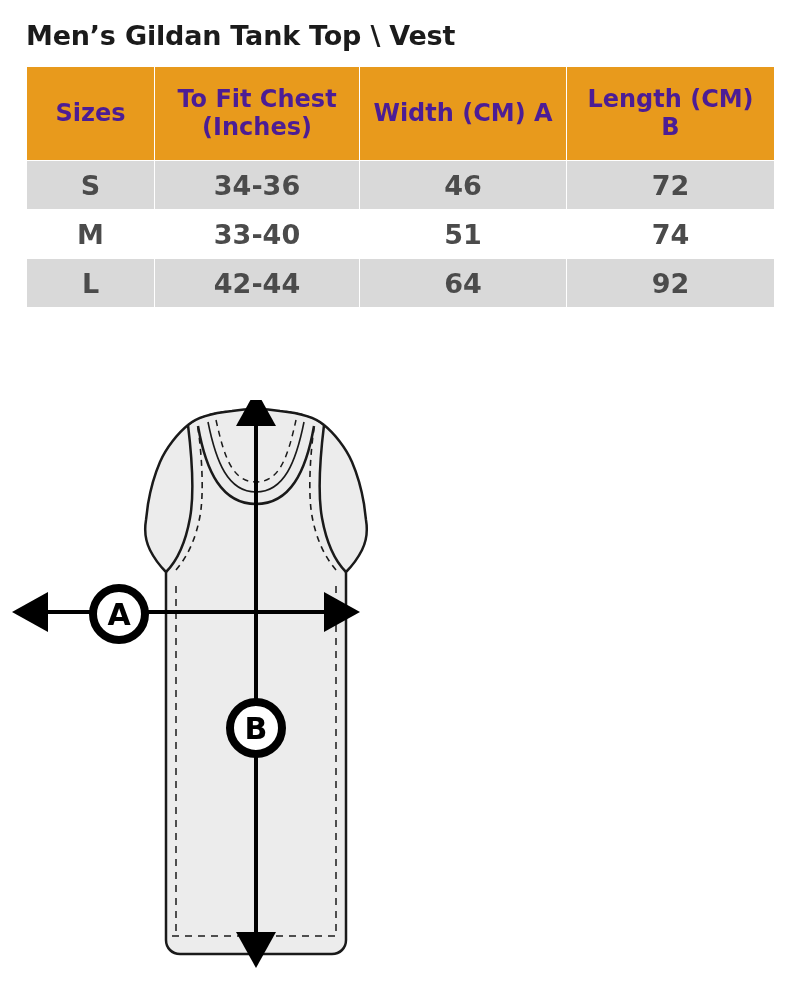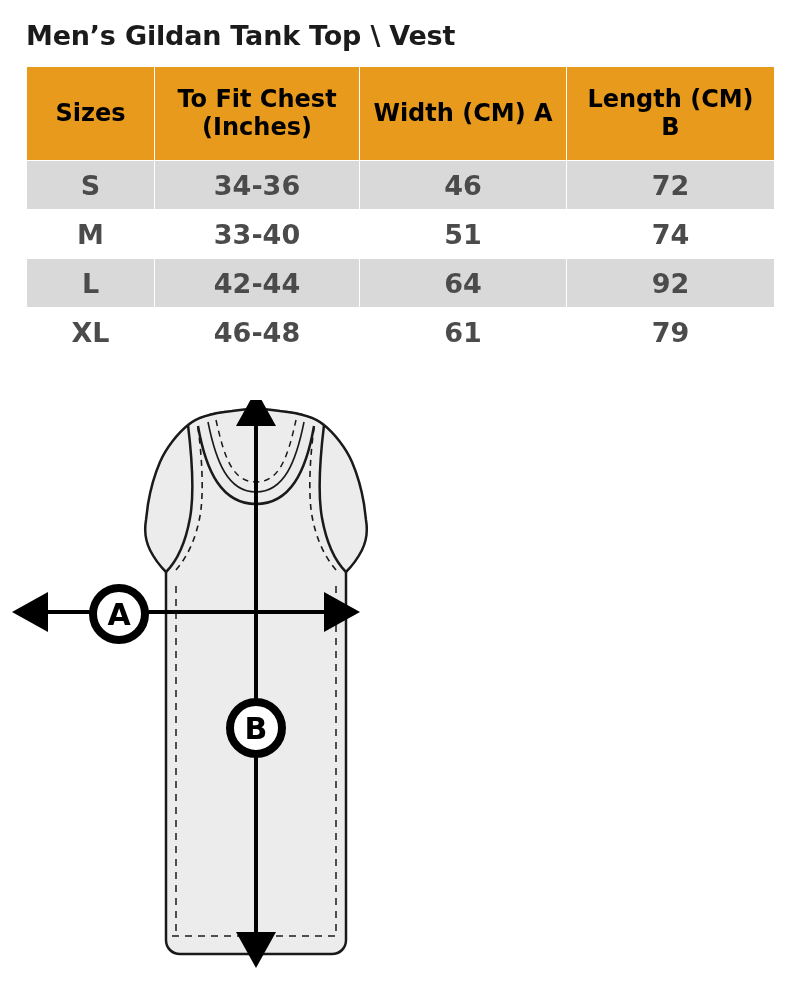--- a/index.html
+++ b/index.html
@@ -40,21 +40,21 @@
     table-layout: fixed;
   }
   table.size-table th,
   table.size-table td {
     border: 1px solid #ffffff;
     text-align: center;
     vertical-align: middle;
   }
   table.size-table thead th {
     background: #e89a1c;
-    color: #000000;
+    color: #4c1d95;
     font-size: 24px;
     font-weight: bold;
     height: 94px;
     line-height: 1.15;
     padding: 4px 6px;
     box-sizing: border-box;
   }
   table.size-table thead th.col-sizes { width: 128px; }
   table.size-table thead th.col-chest { width: 205px; }
   table.size-table thead th.col-width { width: 207px; }
@@ -112,26 +112,20 @@
         <td>M</td>
         <td>33-40</td>
         <td>51</td>
         <td>74</td>
       </tr>
       <tr class="odd">
         <td>L</td>
         <td>42-44</td>
         <td>64</td>
         <td>92</td>
-      </tr>
-      <tr class="even">
-        <td>XL</td>
-        <td>46-48</td>
-        <td>61</td>
-        <td>79</td>
       </tr>
     </tbody>
   </table>
 
   <div class="diagram">
     <svg width="800" height="585" viewBox="0 0 800 585" xmlns="http://www.w3.org/2000/svg">
 
       <g>
         <path d="M188,25
                  C196,18 212,13 232,11

